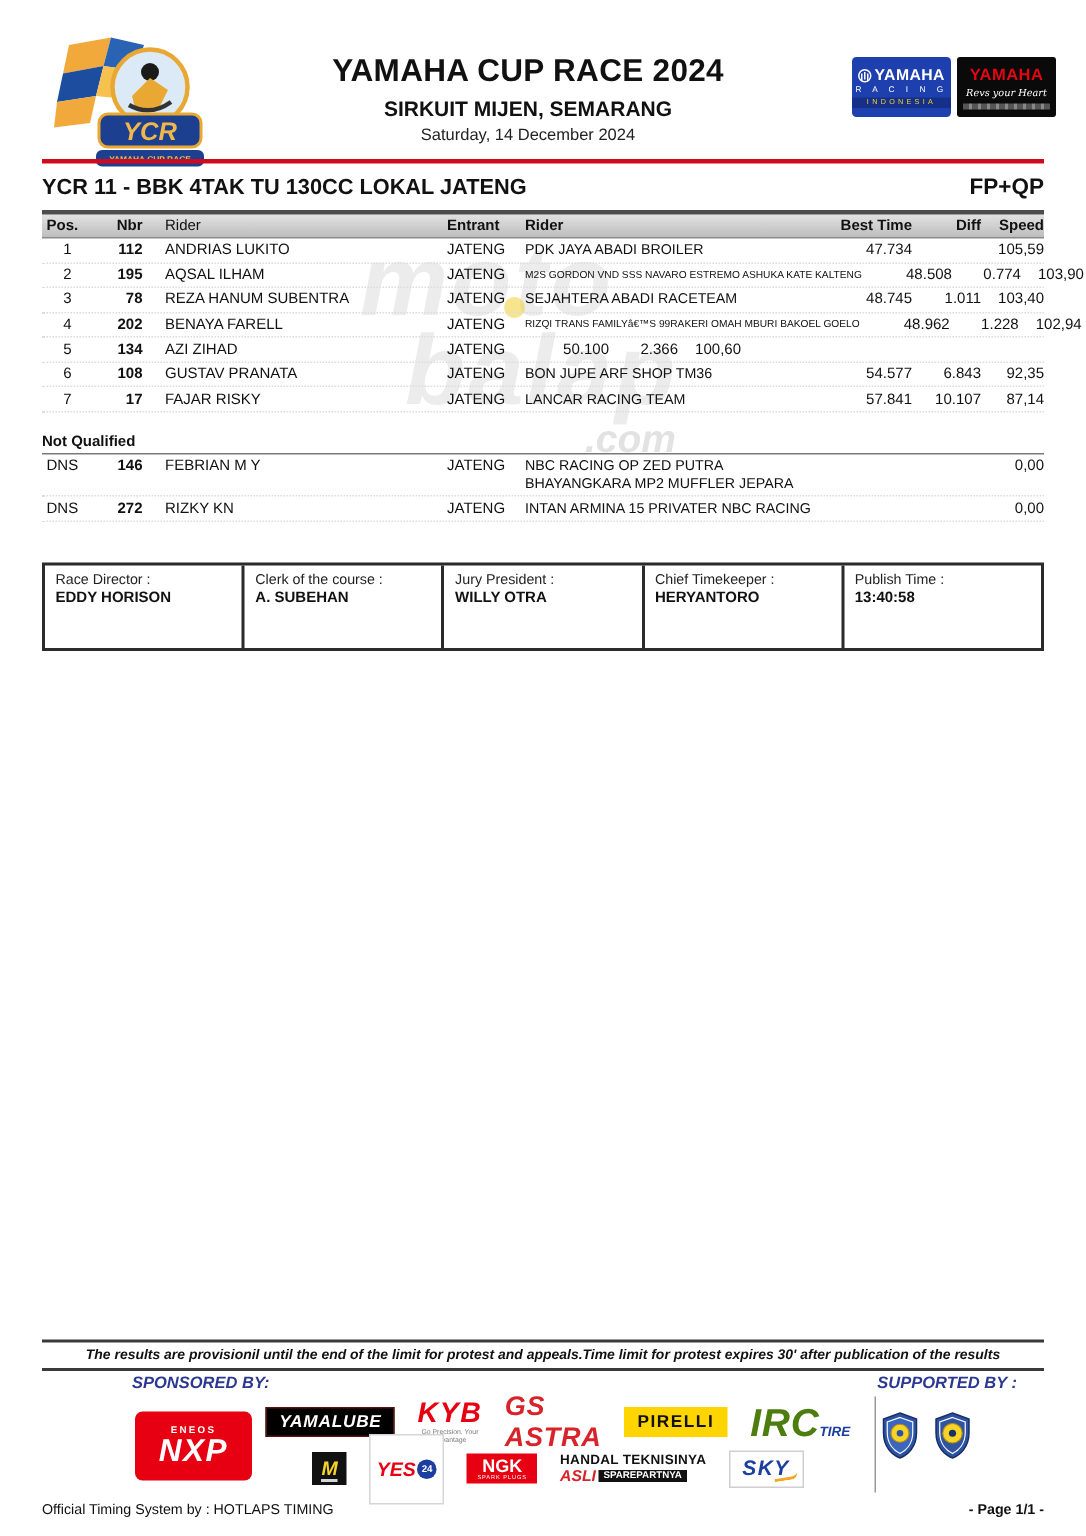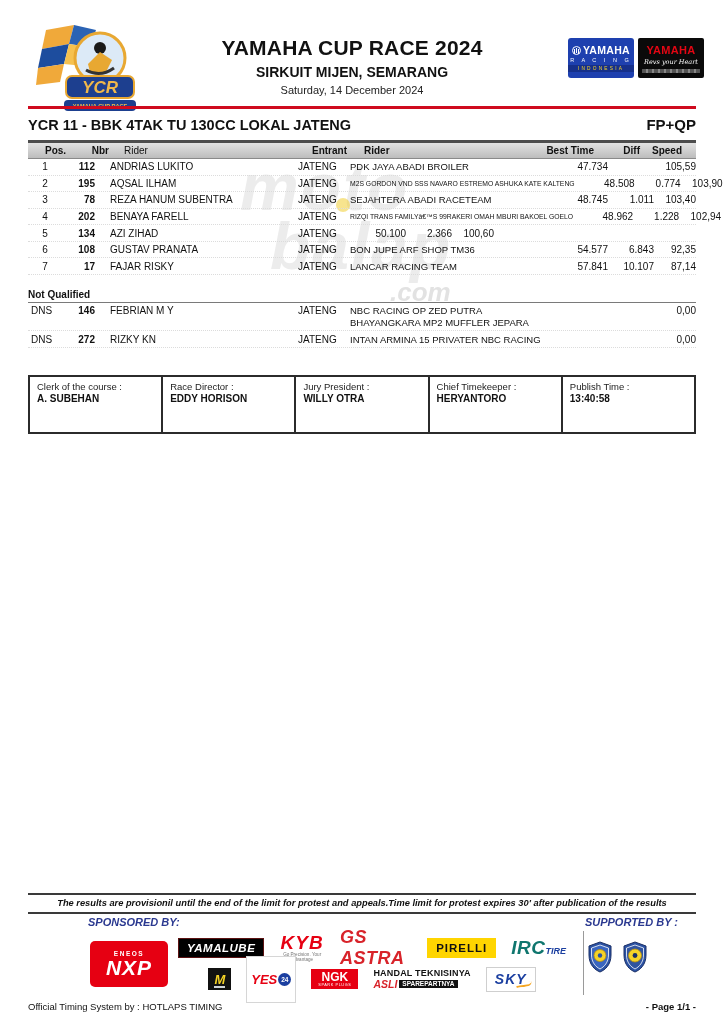--- a/index.html
+++ b/index.html
@@ -32,21 +32,21 @@
 
   
   .watermark { position:absolute; left:240px; top:158px; width:330px; z-index:0; font-style:italic; font-weight:bold; color:rgba(150,150,150,0.18); pointer-events:none; }
   .wm1 { font-size:66px; line-height:0.9; display:block; letter-spacing:2px; }
   .wm2 { font-size:66px; line-height:0.9; display:block; margin-left:30px; letter-spacing:2px; }
   .wm3 { font-size:26px; display:block; margin-left:150px; color:rgba(150,150,150,0.28); }
   .wm-dot { position:absolute; left:96px; top:40px; width:14px; height:14px; border-radius:50%; background:rgba(240,205,50,0.55); }
 
   
   .rtable { position:absolute; left:28px; right:28px; top:140px; z-index:1; }
-  .thead { display:flex; background:linear-gradient(#e2e2e2,#bdbdbd); border-top:3px solid #4d4d4d; border-bottom:1px solid #8a8a8a; font-weight:bold; font-size:10px; padding:2px 14px 2px; align-items:center; }
+  .thead { display:flex; background:linear-gradient(#e2e2e2,#bdbdbd); border-top:3px solid #4d4d4d; border-bottom:1px solid #8a8a8a; font-weight:bold; font-size:10px; padding:2px 0 2px; align-items:center; }
   .trow { display:flex; align-items:flex-start; padding:2.2px 0 1.4px; border-bottom:1px dotted #dcdcdc; font-size:10px; line-height:1.2; }
   .c { flex:0 0 auto; white-space:nowrap; }
   .c-pos { width:34px; text-align:center; }
   .thead .c-pos { text-align:left; padding-left:3px; }
   .c-nbr { width:36px; text-align:right; font-weight:bold; padding-right:3px; }
   .thead .c-nbr { font-weight:bold; }
   .c-rider { width:198px; padding-left:12px; font-weight:normal; }
   .c-entrant { width:50px; padding-left:2px; }
   .c-team { flex:1 1 auto; padding-left:4px; font-size:9.5px; overflow:visible; }
   .thead .c-team { font-size:10px; font-weight:bold; }
@@ -81,21 +81,21 @@
   .logo-rows { position:absolute; left:150px; right:130px; top:0; }
   .lrow { display:flex; justify-content:center; align-items:center; gap:15px; height:30px; }
   .lrow2 { margin-top:2px; height:28px; }
   .lg-yamalube { background:#000; color:#fff; font-weight:bold; font-style:italic; font-size:11.5px; padding:3px 8px; letter-spacing:0.5px; border:1px solid #5c1212; }
   .lg-kyb { text-align:center; }
   .kyb-main { color:#e60012; font-weight:bold; font-style:italic; font-size:19px; line-height:0.9; letter-spacing:1px; }
   .kyb-tag { color:#777; font-size:4.6px; }
   .lg-gs { color:#d8232a; font-weight:bold; font-size:18px; font-style:italic; letter-spacing:0.5px; }
   .lg-pirelli { background:#ffd500; color:#111; font-weight:bold; font-size:11.5px; padding:4px 9px; letter-spacing:1px; }
   .lg-irc { display:flex; align-items:baseline; }
-  .irc-main { color:#0f766e; font-weight:bold; font-style:italic; font-size:19px; letter-spacing:0.5px; }
+  .irc-main { color:#4d7c0f; font-weight:bold; font-style:italic; font-size:26px; letter-spacing:0.5px; }
   .irc-sub { color:#1b3fa0; font-style:italic; font-size:9px; font-weight:bold; }
   .lg-m { background:#111; padding:2px 6px; }
   .m-mark { color:#f5d327; font-weight:bold; font-style:italic; font-size:13px; border-bottom:2px solid #cfd4d9; line-height:1.05; display:inline-block; }
   .lg-yes { display:flex; align-items:center; border:1px solid #d6d6d6; padding:15px 4px; background:#fff; }
   .yes-txt { color:#e60012; font-weight:bold; font-style:italic; font-size:13px; }
   .yes-circle { width:13px; height:13px; border-radius:50%; background:#1b3fa0; color:#fff; font-size:6.5px; font-weight:bold; display:flex; align-items:center; justify-content:center; margin-left:1px; }
   .lg-ngk { background:#e60012; color:#fff; text-align:center; padding:2px 7px; }
   .ngk-main { font-weight:bold; font-size:12px; line-height:1; }
   .ngk-sub { font-size:3.8px; letter-spacing:0.6px; }
   .lg-handal { text-align:left; line-height:1; }
@@ -276,26 +276,26 @@
           <div class="c c-team">INTAN ARMINA 15 PRIVATER NBC RACING</div>
           <div class="c c-best"></div>
           <div class="c c-diff"></div>
           <div class="c c-speed">0,00</div>
         </div>
       </div>
   </div>
 
   <div class="officials">
     <div class="off-cell">
+      <div class="off-label">Race Director :</div>
+      <div class="off-name">EDDY HORISON</div>
+    </div>
+    <div class="off-cell">
       <div class="off-label">Clerk of the course :</div>
       <div class="off-name">A. SUBEHAN</div>
-    </div>
-    <div class="off-cell">
-      <div class="off-label">Race Director :</div>
-      <div class="off-name">EDDY HORISON</div>
     </div>
     <div class="off-cell">
       <div class="off-label">Jury President :</div>
       <div class="off-name">WILLY OTRA</div>
     </div>
     <div class="off-cell">
       <div class="off-label">Chief Timekeeper :</div>
       <div class="off-name">HERYANTORO</div>
     </div>
     <div class="off-cell">

